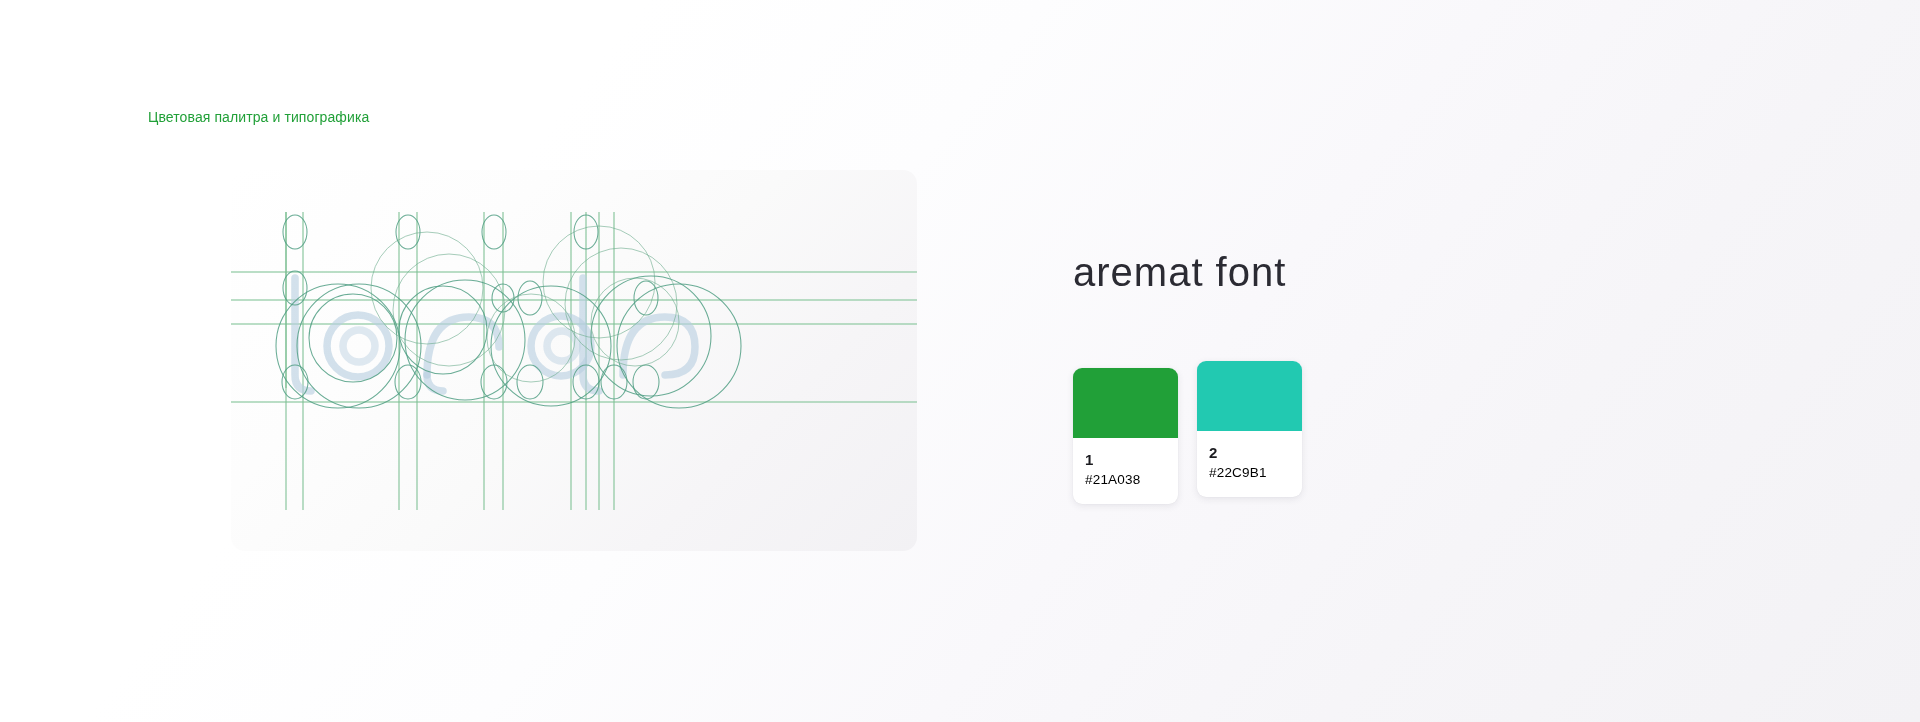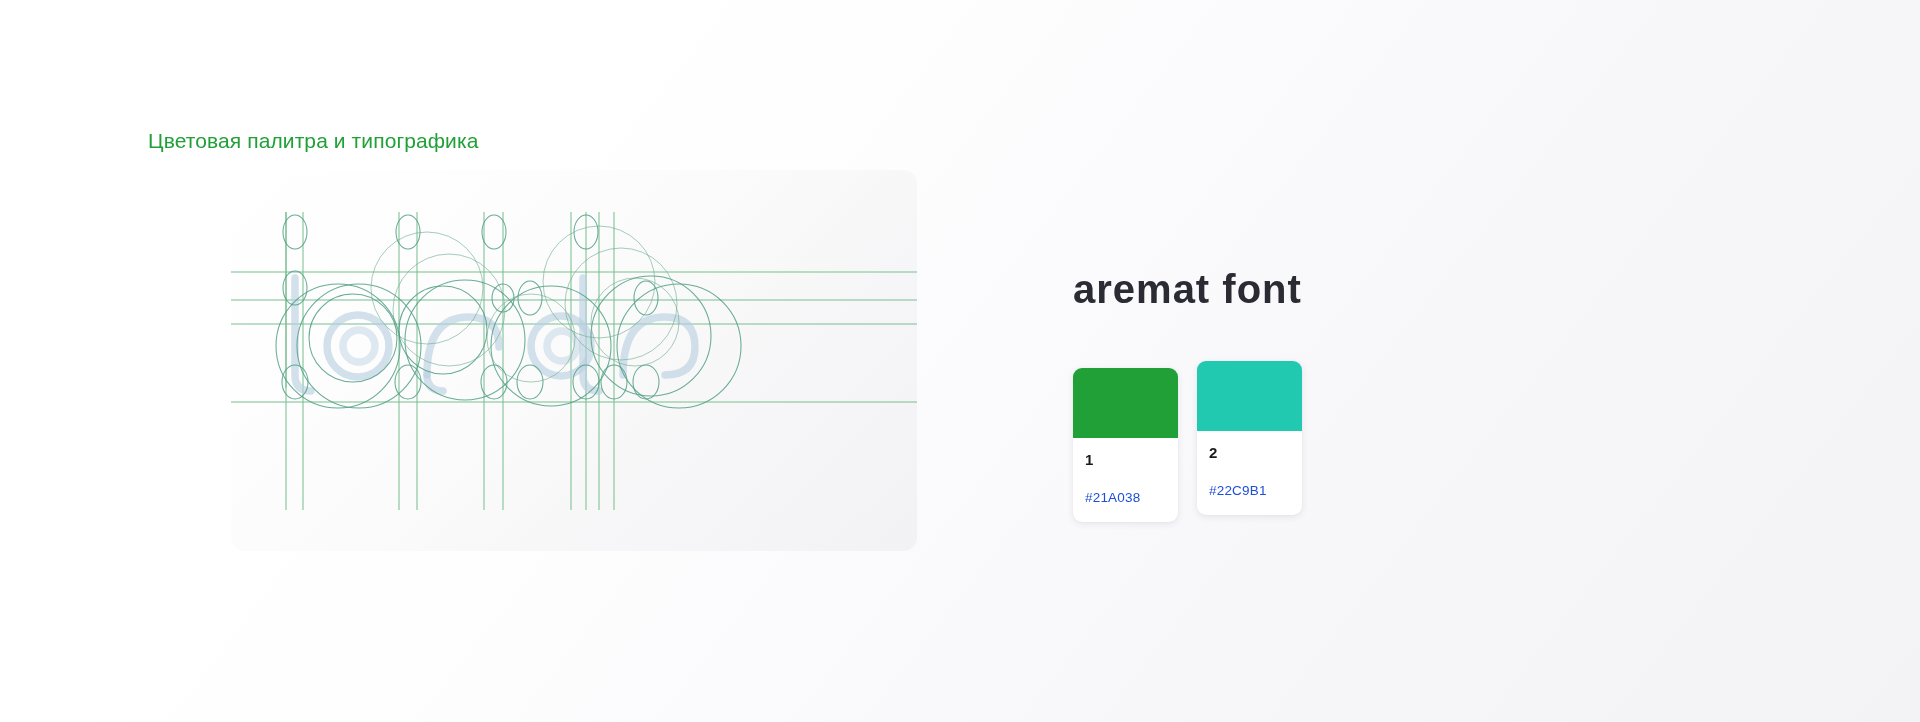--- a/index.html
+++ b/index.html
@@ -29,26 +29,25 @@
         #f9f8fb 60%,
         #f6f5f8 76%,
         #f3f2f5 100%);
   }
 
   
   .section-label {
     position: absolute;
     left: 148px;
     top: 106px;
-    font-size: 21px;
+    font-size: 14px;
     line-height: 22px;
     letter-spacing: 0.1px;
     color: #21a038;
     white-space: nowrap;
-    margin-top: 24px;
   }
 
   
   .logo-panel {
     position: absolute;
     left: 231px;
     top: 170px;
     width: 686px;
     height: 381px;
     border-radius: 14px;
@@ -88,24 +87,24 @@
   }
 
   .font-label {
     font-size: 15.5px;
     line-height: 20px;
     color: #21a038;
     letter-spacing: 0.1px;
   }
 
   .font-specimen {
-    margin-top: 31px;
+    margin-top: 14px;
     font-size: 40px;
     line-height: 44px;
-    font-weight: 700;
+    font-weight: 400;
     color: #2b2b33;
     letter-spacing: 1.0px;
     white-space: nowrap;
   }
 
   
   .swatches {
     position: absolute;
     left: 1073px;
     top: 368px;
@@ -135,24 +134,24 @@
   }
 
   .swatch-index {
     font-size: 15px;
     line-height: 18px;
     font-weight: 700;
     color: #1b1b1f;
   }
 
   .swatch-hex {
-    margin-top: 21px;
+    margin-top: 3px;
     font-size: 13.5px;
     line-height: 16px;
-    color: #1d4ed8;
+    color: #000000;
     letter-spacing: 0.2px;
   }
 </style>
 </head>
 <body>
 
 <div class="page">
 
   <div class="section-label">Цветовая палитра и типографика</div>
 

